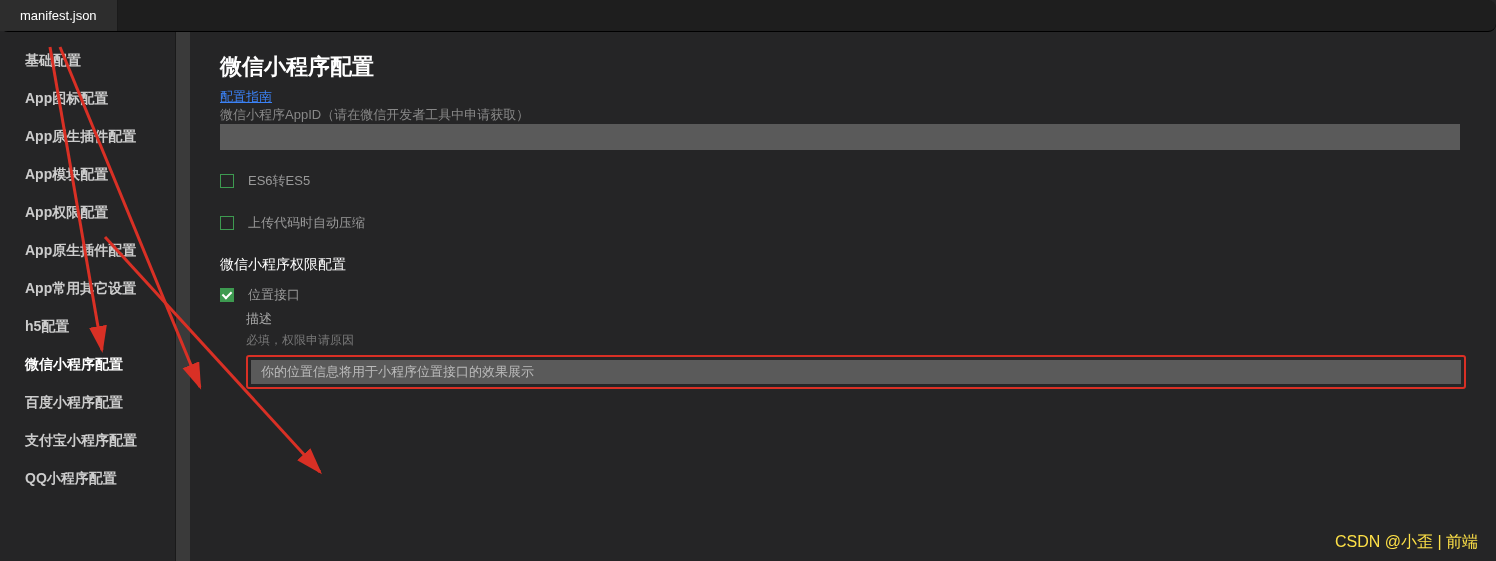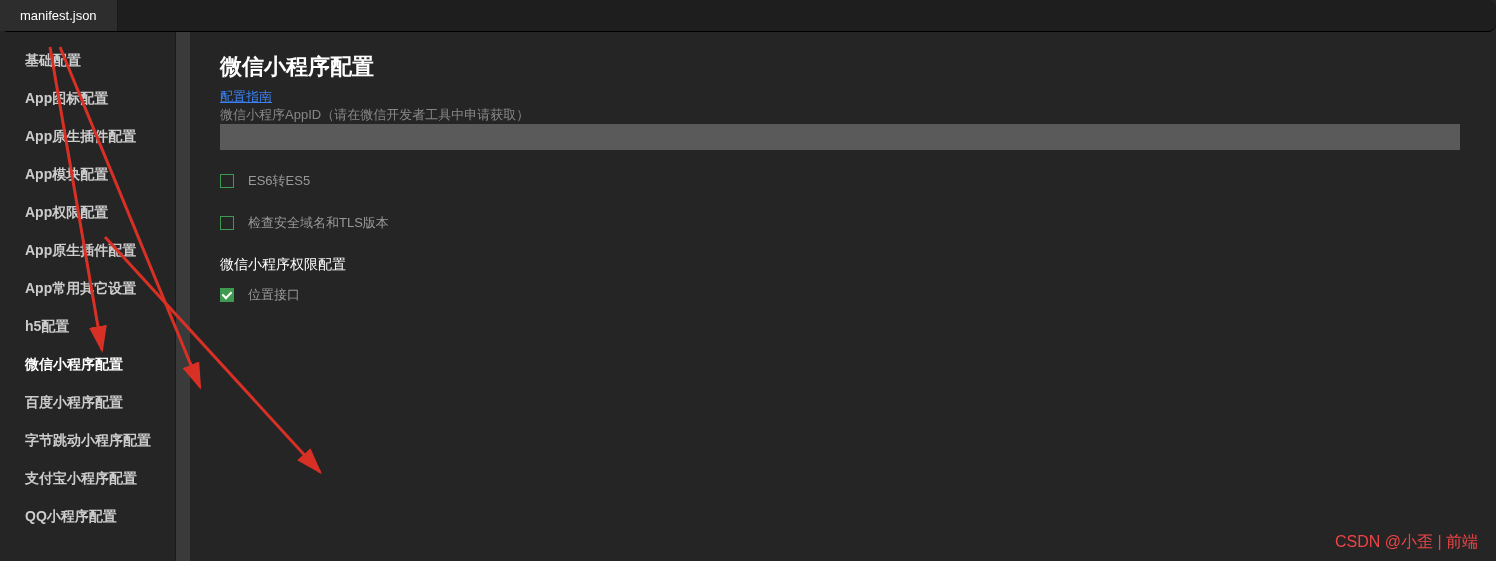--- a/index.html
+++ b/index.html
@@ -142,21 +142,21 @@
       border: none;
       color: #bbbbbb;
       padding: 0 10px;
       font-size: 13px;
       outline: none;
     }
     .watermark {
       position: absolute;
       bottom: 8px;
       right: 18px;
-      color: #ef4444;
+      color: #fde047;
       font-size: 16px;
       pointer-events: none;
     }
     .annot { position: absolute; top: 32px; left: 0; pointer-events: none; }
   </style>
 </head>
 <body>
 
 <div class="tab-bar">
   <div class="tab">
@@ -169,50 +169,56 @@
     <div class="sidebar-item"><span>基础配置</span></div>
     <div class="sidebar-item"><span>App图标配置</span></div>
     <div class="sidebar-item"><span>App原生插件配置</span></div>
     <div class="sidebar-item"><span>App模块配置</span></div>
     <div class="sidebar-item"><span>App权限配置</span></div>
     <div class="sidebar-item"><span>App原生插件配置</span></div>
     <div class="sidebar-item"><span>App常用其它设置</span></div>
     <div class="sidebar-item"><span>h5配置</span></div>
     <div class="sidebar-item active"><span>微信小程序配置</span></div>
     <div class="sidebar-item"><span>百度小程序配置</span></div>
-    <div class="sidebar-item"><span>字节跳动小程序配置</span></div>
     <div class="sidebar-item"><span>支付宝小程序配置</span></div>
     <div class="sidebar-item"><span>QQ小程序配置</span></div>
   </div>
 
   <div class="scroll-strip"></div>
 
   <div class="main">
     <div class="page-title">微信小程序配置</div>
     <a class="guide-link">配置指南</a>
 
     <div class="field-label">微信小程序AppID（请在微信开发者工具中申请获取）</div>
     <input class="text-input" value="" style="">
 
     <div class="checkbox-row">
       <div class="cbox"></div>
       <span class="cbox-label">ES6转ES5</span>
     </div>
     <div class="checkbox-row">
       <div class="cbox"></div>
-      <span class="cbox-label">检查安全域名和TLS版本</span>
+      <span class="cbox-label">上传代码时自动压缩</span>
     </div>
 
     <div class="section-title">微信小程序权限配置</div>
 
     <div class="checkbox-row" style="margin-bottom:2px;">
       <div class="cbox checked"></div>
       <span class="cbox-label">位置接口</span>
     </div>
 
+    <div class="sub-block">
+      <div class="sub-label">描述</div>
+      <div class="sub-hint">必填，权限申请原因</div>
+      <div class="hl-input-wrap">
+        <input class="hl-input" value="你的位置信息将用于小程序位置接口的效果展示" style="">
+      </div>
+    </div>
   </div>
 </div>
 
 <svg class="annot" width="1496" height="529">
   <defs>
     <marker id="ah" markerWidth="10" markerHeight="10" refX="8" refY="3" orient="auto">
       <path d="M0,0 L9,3 L0,6 Z" fill="#d93025"></path>
     </marker>
   </defs>
   <line x1="50" y1="15" x2="102" y2="318" stroke="#d93025" stroke-width="3" marker-end="url(#ah)"></line>

